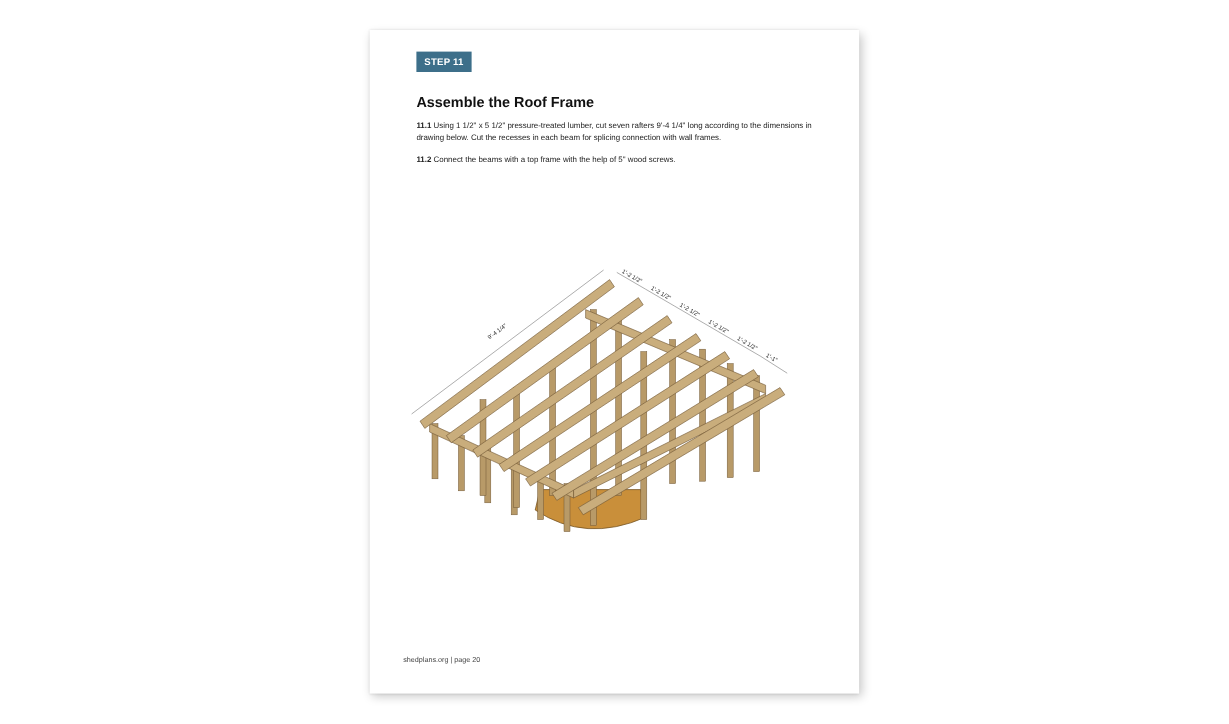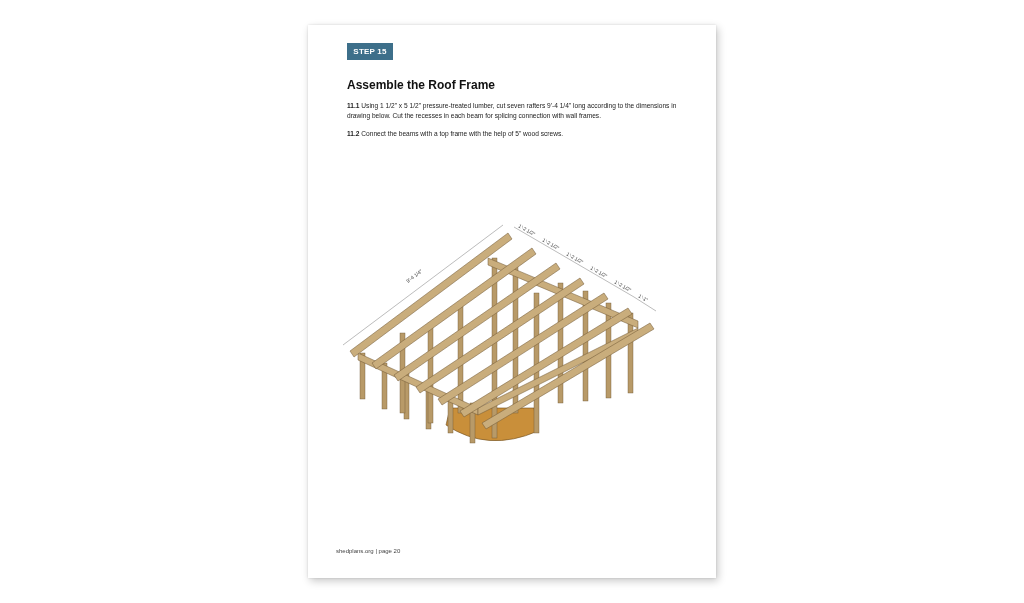--- a/index.html
+++ b/index.html
@@ -13,21 +13,21 @@
   .para b { font-weight:bold; }
   .p1 { top:76px; }
   .p2 { top:104px; }
   .drawing { position:absolute; left:30px; top:178px; width:340px; height:250px; }
   .footer { position:absolute; left:28px; top:523px; font-size:6px; color:#444; }
 </style>
 </head>
 <body>
 
 <div class="page">
-  <div class="badge">STEP 15</div>
+  <div class="badge">STEP 11</div>
   <h1 class="title">Assemble the Roof Frame</h1>
 
   <p class="para p1">
     <b>11.1</b>
     <span>Using 1 1/2" x 5 1/2" pressure-treated lumber, cut seven rafters 9'-4 1/4" long according to the dimensions in drawing below. Cut the recesses in each beam for splicing connection with wall frames.</span>
   </p>
   <p class="para p2">
     <b>11.2</b>
     <span>Connect the beams with a top frame with the help of 5" wood screws.</span>
   </p>

